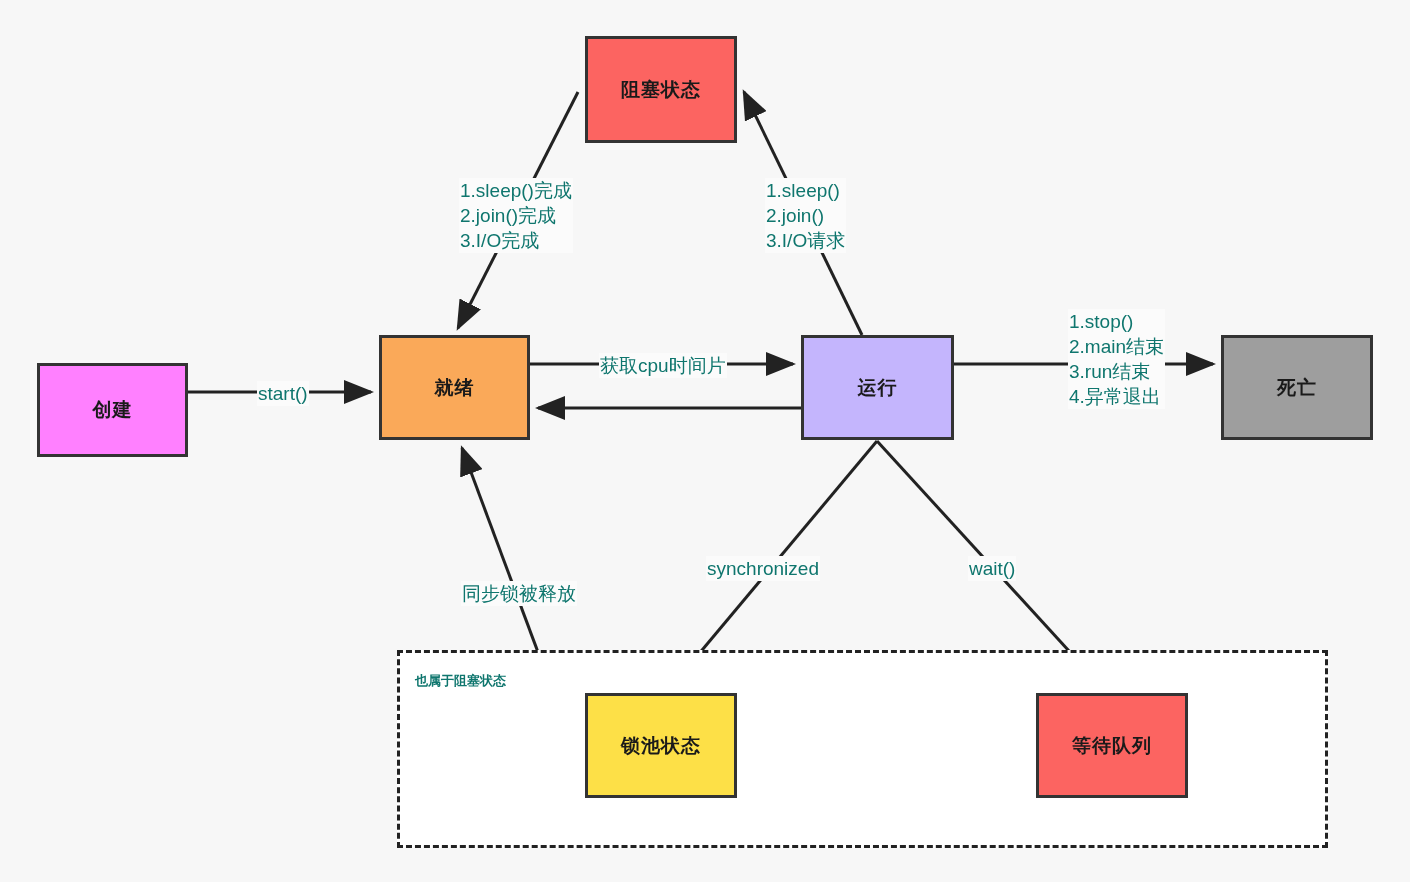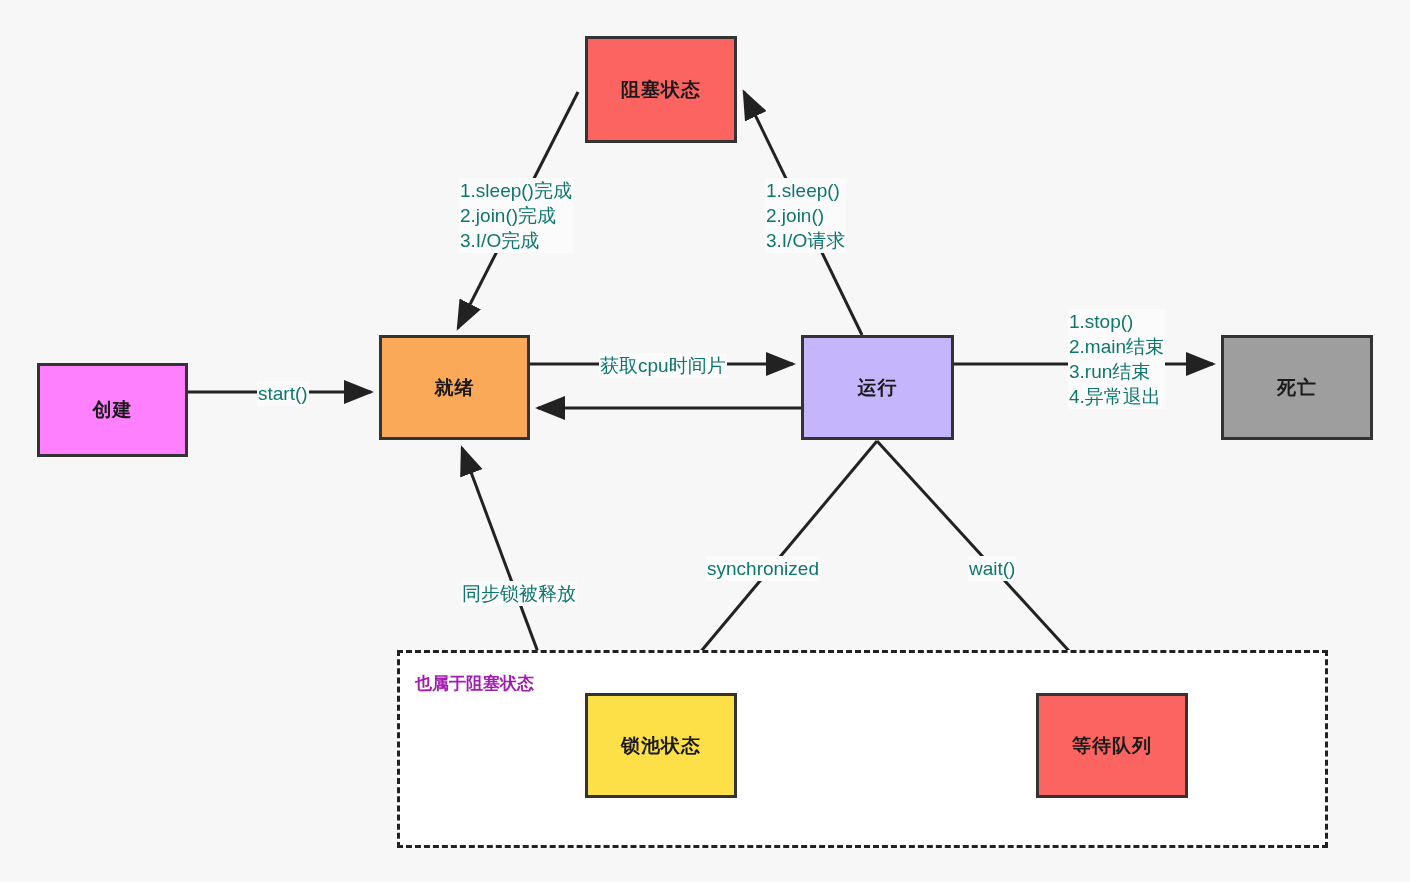--- a/index.html
+++ b/index.html
@@ -38,23 +38,23 @@
     font-weight: bold;
   }
   .group-box {
     position: absolute;
     box-sizing: border-box;
     border: 3px dashed #222222;
     background: #ffffff;
   }
   .group-title {
     position: absolute;
-    font-size: 17px;
+    font-size: 13px;
     font-weight: bold;
-    color: #a21caf;
+    color: #0f766e;
     white-space: nowrap;
   }
   .edge-label {
     position: absolute;
     font-size: 19px;
     color: #0f766e;
     background: #fbfbfb;
     line-height: 1.32;
     white-space: pre;
     padding: 0 1px;

